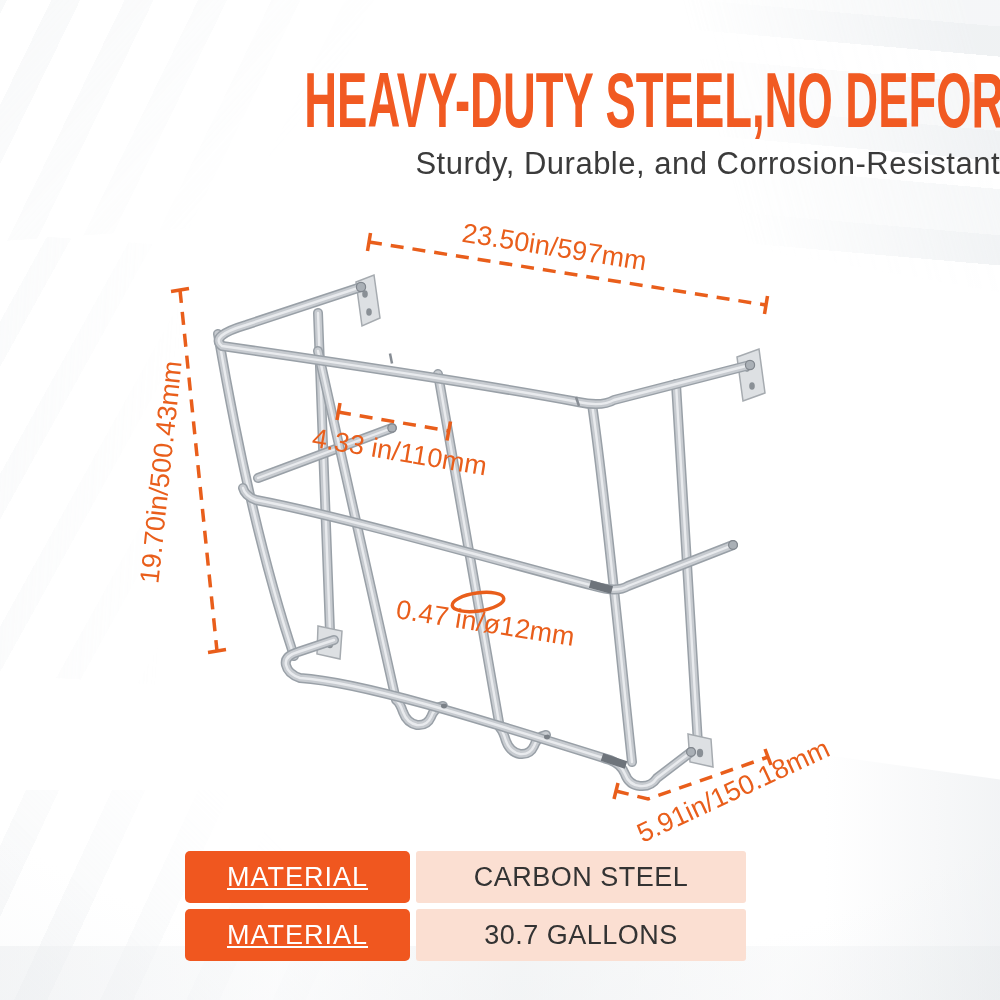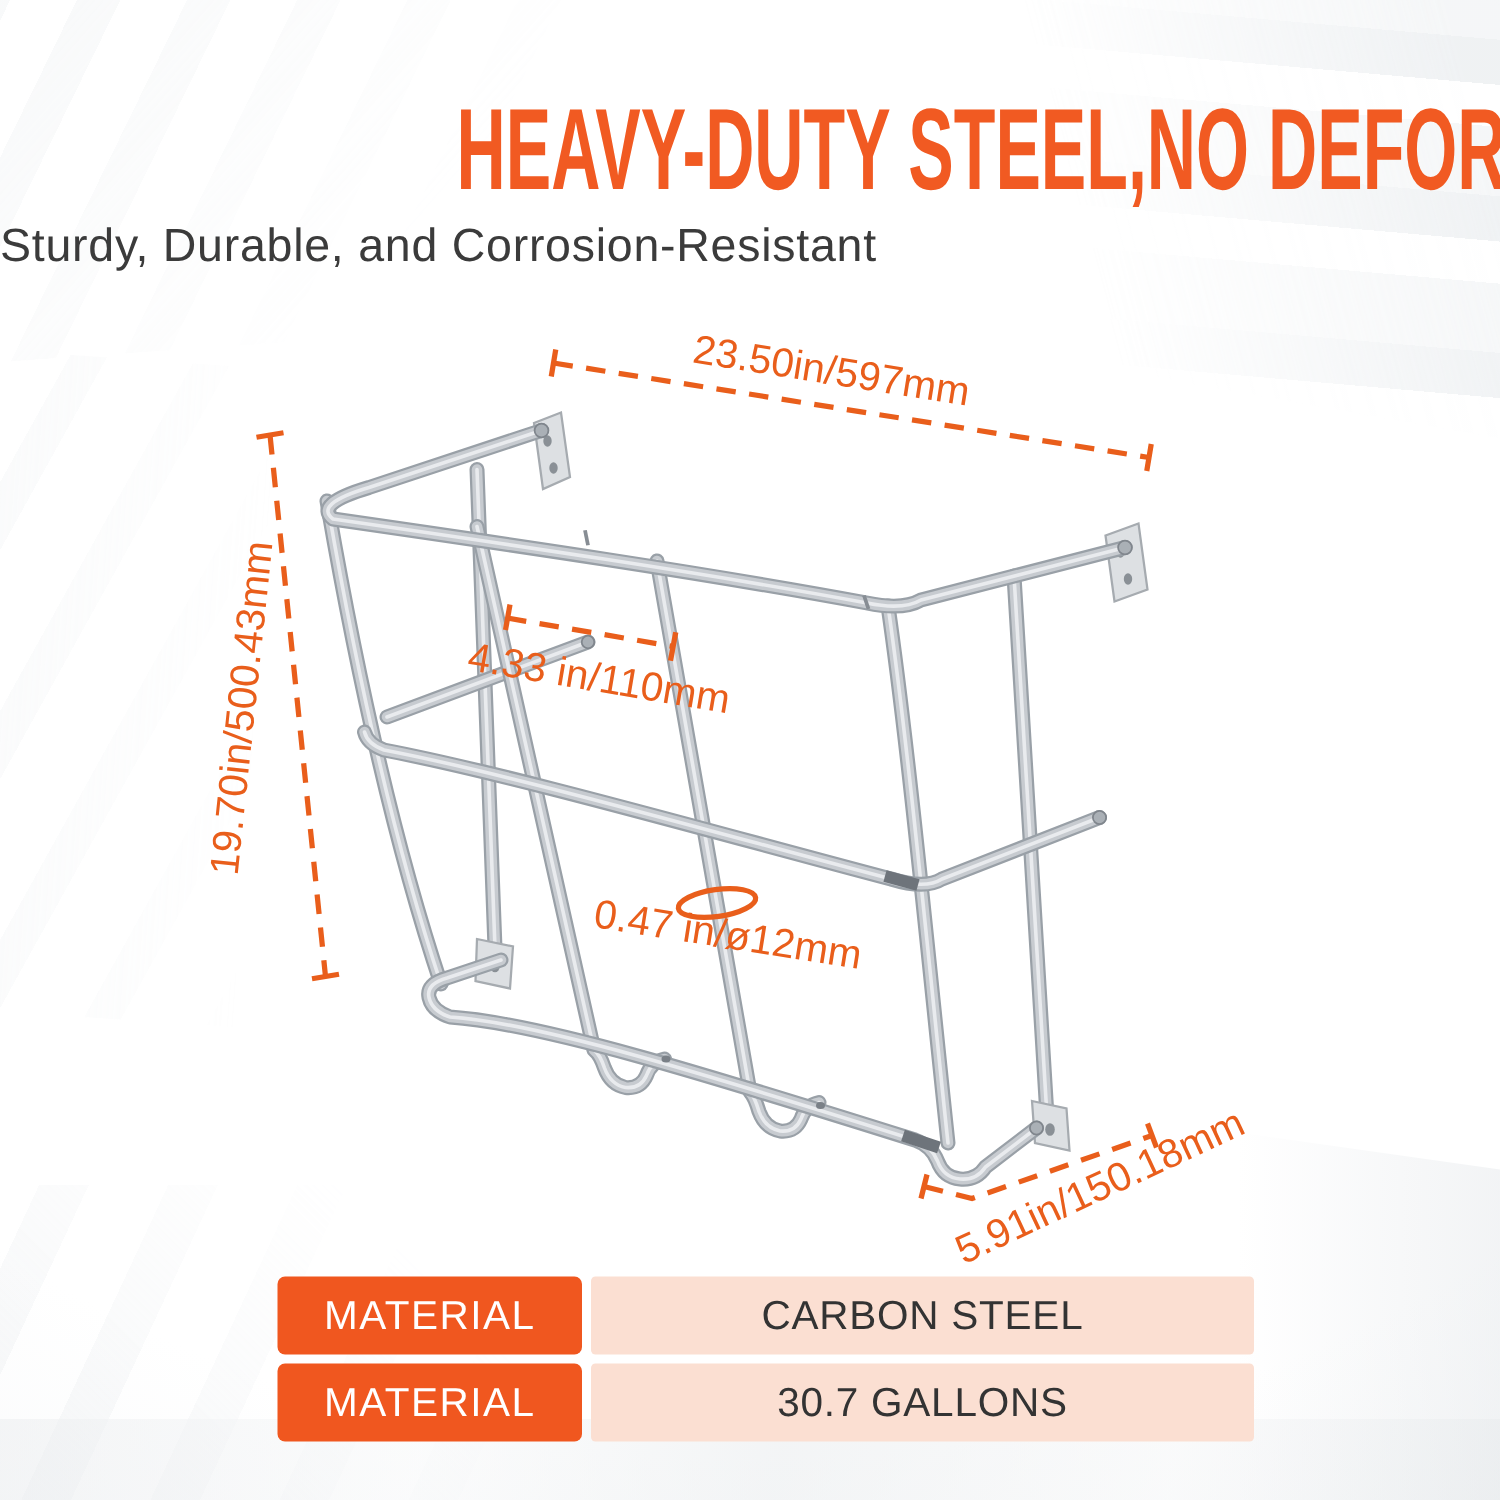--- a/index.html
+++ b/index.html
@@ -24,42 +24,42 @@
     opacity:.5;-webkit-mask:linear-gradient(45deg,#000 20%,transparent 80%);mask:linear-gradient(45deg,#000 20%,transparent 80%);}
   .bg-bottom{bottom:0;left:0;width:1000px;height:54px;
     background:linear-gradient(100deg,#eceef0 0%,#f8f9fa 28%,#e9ecee 52%,#f6f7f8 78%,#e8ebed 100%);
     opacity:.55;}
   .bg-br{bottom:-60px;right:-80px;width:460px;height:300px;transform:rotate(8deg);
     background:linear-gradient(262deg,#e6e9ec 0%, rgba(255,255,255,0) 55%);opacity:.8;}
   
   .headline-wrap{position:absolute;top:64px;left:0;width:1000px;text-align:center;}
   .headline{display:inline-block;white-space:nowrap;font-weight:bold;font-size:77px;line-height:72px;
     letter-spacing:0px;color:#F15A22;transform:scale(0.59,1.0);transform-origin:50% 50%;}
-  .subheadline{position:absolute;top:146px;left:0;width:1000px;text-align:left;
+  .subheadline{position:absolute;top:146px;left:0;width:1000px;text-align:right;
     font-size:31px;color:#3b3b3b;letter-spacing:.5px;}
   
   .diagram{position:absolute;left:0;top:0;width:1000px;height:1000px;}
   .tube-o{fill:none;stroke:#99A0A7;stroke-width:10;stroke-linecap:round;stroke-linejoin:round;}
   .tube-i{fill:none;stroke:#C7CBD0;stroke-width:7;stroke-linecap:round;stroke-linejoin:round;}
   .tube-h{fill:none;stroke:#E9EBEE;stroke-width:2.4;stroke-linecap:round;stroke-linejoin:round;}
   .plate{fill:#DDE0E3;stroke:#A6ABB0;stroke-width:1.5;}
   .hole{fill:#8A9096;}
   .cap{fill:#AAB0B6;stroke:#80868D;stroke-width:1.2;}
   .sleeve{stroke:#6E747B;stroke-width:8;stroke-linecap:butt;fill:none;}
   .seam{stroke:#878D94;stroke-width:2.5;stroke-linecap:butt;}
   .weld{fill:#7A8087;}
   .dim-dash{fill:none;stroke:#E95E1B;stroke-width:3.5;stroke-dasharray:13 9;}
   .dim-solid{fill:none;stroke:#E95E1B;stroke-width:3.5;}
   .dim-label{fill:#E95E1B;font-size:27px;font-family:"Liberation Sans",sans-serif;}
   
   .spec-table{position:absolute;left:185px;top:851px;}
   .spec-row{display:flex;gap:6px;margin-bottom:6px;}
-  .spec-label{width:203px;height:52px;background:#F0571F;border-radius:5px;color:#ffffff;
-    font-size:27px;letter-spacing:1px;display:flex;align-items:center;justify-content:center;}
-  .spec-value{width:442px;height:52px;background:#FBDFD2;border-radius:3px;color:#333333;
+  .spec-label{width:225px;height:52px;background:#F0571F;border-radius:5px;color:#ffffff;
+    font-size:27px;letter-spacing:1px;display:flex;align-items:center;justify-content:center;text-decoration:underline;}
+  .spec-value{width:330px;height:52px;background:#FBDFD2;border-radius:3px;color:#333333;
     font-size:27px;letter-spacing:.5px;display:flex;align-items:center;justify-content:center;}
 </style>
 </head>
 <body>
 
 <div class="stage">
 
   <div class="bg bg-tl"></div>
   <div class="bg bg-tr"></div>
   <div class="bg bg-left"></div>

